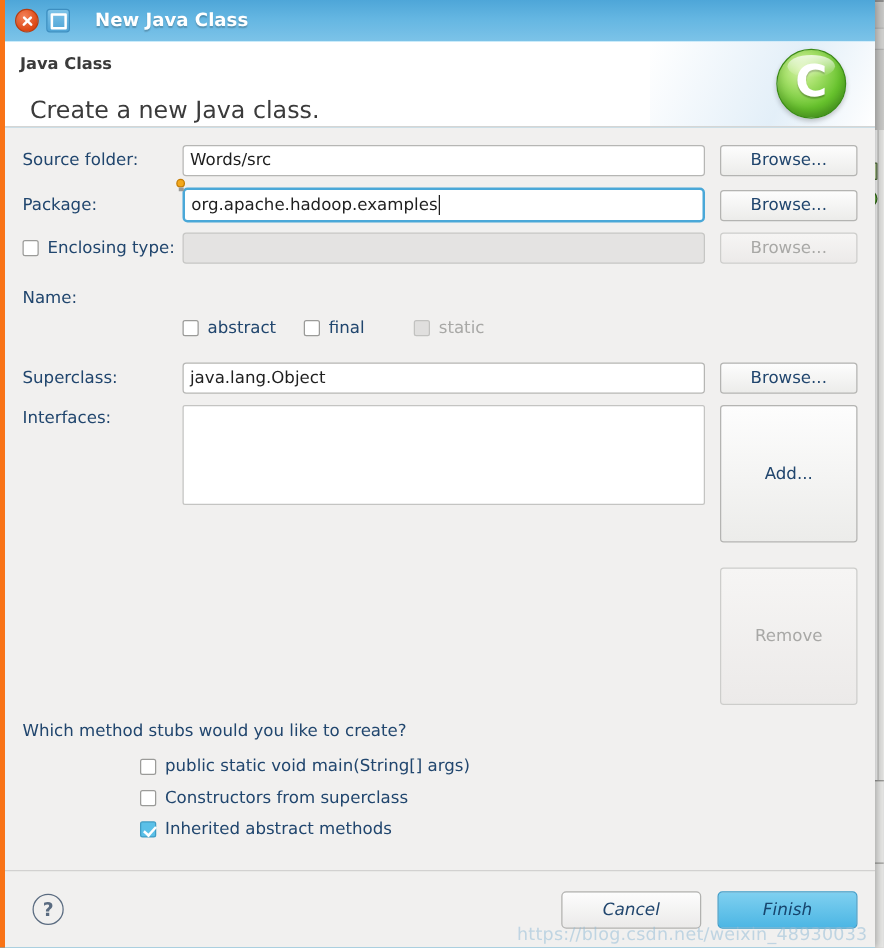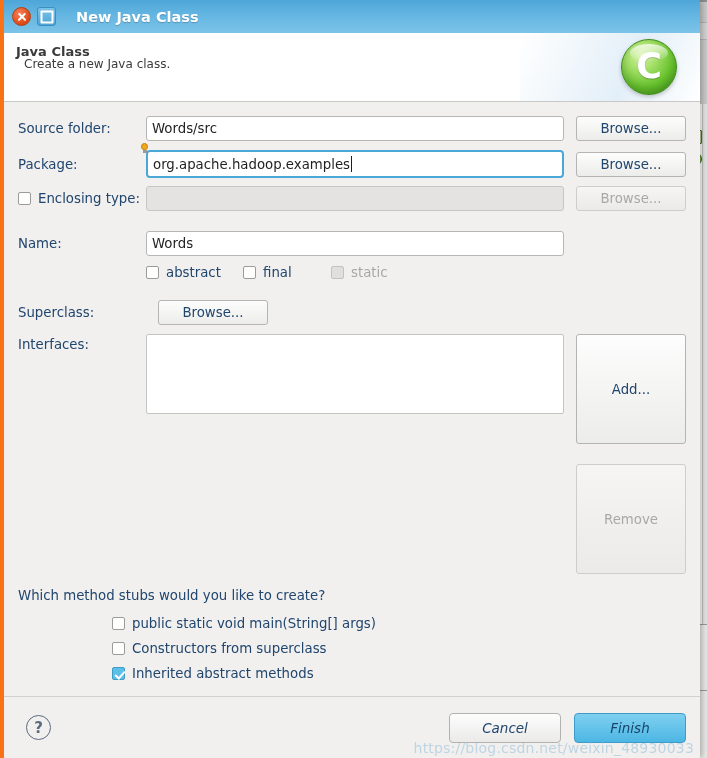--- a/index.html
+++ b/index.html
@@ -116,22 +116,22 @@
   }
   #header::after {
     content: ""; position: absolute; right: 0; top: 0; width: 180px; height: 100%;
     background: linear-gradient(115deg, rgba(255,255,255,0) 0%, rgba(222,236,247,0.85) 60%, rgba(255,255,255,0.2) 100%);
   }
   #header-title {
     position: absolute; left: 12px; top: 11px;
     font-size: 13px; font-weight: bold; color: #3b3b3b;
   }
   #header-desc {
-    position: absolute; left: 20px; top: 24px;
-    font-size: 12px; color: #3b3b3b;
+    position: absolute; left: 20px; top: 44px;
+    font-size: 19px; color: #3b3b3b;
   }
   #header-icon {
     position: absolute; right: 23px; top: 6px; width: 56px; height: 56px;
     border-radius: 50%; z-index: 2;
     background: radial-gradient(circle at 36% 28%, #d6f3a8 0%, #a6e06a 28%, #66c22c 62%, #3f951a 100%);
     border: 1px solid #3b8a17;
     box-shadow: inset 0 -4px 8px rgba(0,0,0,0.18), 0 2px 4px rgba(0,0,0,0.22);
     display: flex; align-items: center; justify-content: center;
   }
   #header-icon .cglyph {
@@ -324,21 +324,20 @@
       <div class="lbl" style="display:flex;align-items:center;">
         <span class="cb"></span>
         <span>Enclosing type:</span>
       </div>
       <div class="txt disabled"></div>
       <div class="btn disabled">Browse...</div>
     </div>
 
     <div class="row">
       <div class="lbl">Name:</div>
-      <div class="txt" style="margin-right:122px;">Words</div>
     </div>
 
 
     <div class="row" style="margin-bottom:20px;">
       <div class="lbl"></div>
       <div class="opt" style="width:97px">
         <span class="cb"></span>
         <span>abstract</span>
       </div>
       <div class="opt" style="width:88px">
@@ -346,20 +345,21 @@
         <span>final</span>
       </div>
       <div class="opt disabled">
         <span class="cb disabled"></span>
         <span>static</span>
       </div>
     </div>
 
     <div class="row">
       <div class="lbl">Superclass:</div>
+      <div class="txt">java.lang.Object</div>
       <div class="btn">Browse...</div>
     </div>
 
     <div class="row" style="align-items:flex-start;margin-bottom:4px;">
       <div class="lbl" style="padding-top:3px;">Interfaces:</div>
       <div class="interfaces-box"></div>
       <div style="display:flex;flex-direction:column;">
         <div class="btn" style="margin-bottom:20px;">Add...</div>
         <div class="btn disabled">Remove</div>
       </div>

